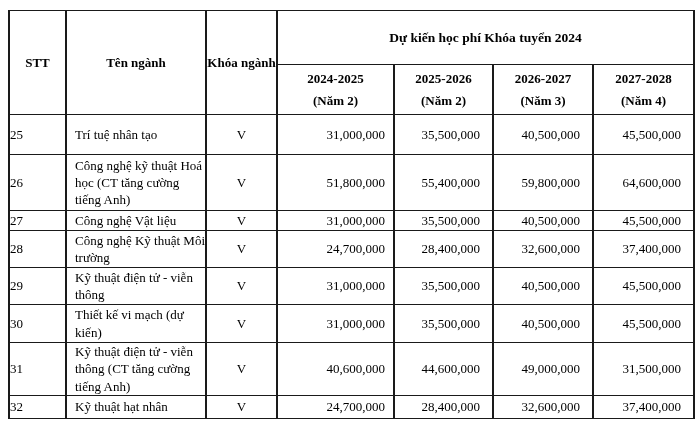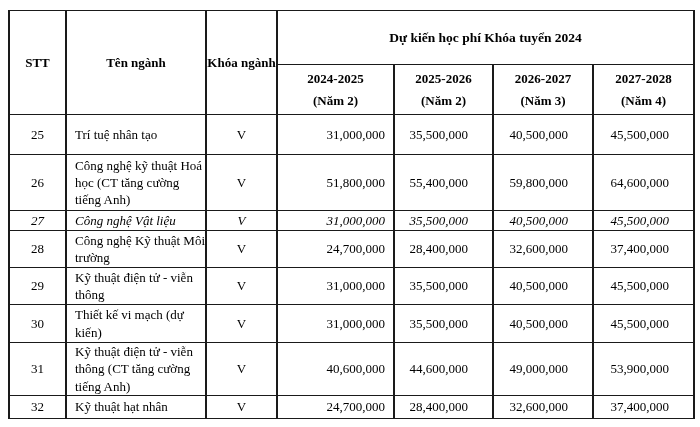--- a/index.html
+++ b/index.html
@@ -46,30 +46,30 @@
   col.c-y4    { width: 101px; }
   
   tr.hdr-top  { height: 54px; }
   tr.hdr-sub  { height: 50px; padding-left: 24px; }
   .year-range { display: block; line-height: 1.0; margin-bottom: 9px; }
   .year-label { display: block; line-height: 1.0; }
   th.fee-group { font-size: 13.5px; }
   
   tr.r25 { height: 40px; }
   tr.r26 { height: 56px; }
-  tr.r27 { height: 20px; font-style: italic; }
+  tr.r27 { height: 20px; }
   tr.r28 { height: 37px; }
   tr.r29 { height: 37px; }
   tr.r30 { height: 38px; }
   tr.r31 { height: 53px; }
   tr.r32 { height: 23px; }
-  td.stt-cell  { text-align: center; }
+  td.stt-cell  { text-align: left; }
   td.name-cell { text-align: left; padding-left: 8px; line-height: 1.32; }
   td.khoi-cell { text-align: center; }
-  td.fee-cell  { text-align: right; padding-right: 24px; }
+  td.fee-cell  { text-align: right; padding-right: 12px; }
   td.fee-cell.first { padding-right: 8px; }
 </style>
 </head>
 <body>
 
 <table class="fee-table">
   <colgroup>
     <col class="c-stt">
       <col class="c-name">
       <col class="c-khoi">
@@ -159,21 +159,21 @@
       <td class="fee-cell">40,500,000</td>
       <td class="fee-cell">45,500,000</td>
     </tr>
     <tr class="r31">
       <td class="stt-cell">31</td>
       <td class="name-cell">Kỹ thuật điện tử - viễn thông (CT tăng cường tiếng Anh)</td>
       <td class="khoi-cell">V</td>
       <td class="fee-cell first">40,600,000</td>
       <td class="fee-cell">44,600,000</td>
       <td class="fee-cell">49,000,000</td>
-      <td class="fee-cell">53,900,000</td>
+      <td class="fee-cell">31,500,000</td>
     </tr>
     <tr class="r32">
       <td class="stt-cell">32</td>
       <td class="name-cell">Kỹ thuật hạt nhân</td>
       <td class="khoi-cell">V</td>
       <td class="fee-cell first">24,700,000</td>
       <td class="fee-cell">28,400,000</td>
       <td class="fee-cell">32,600,000</td>
       <td class="fee-cell">37,400,000</td>
     </tr>

